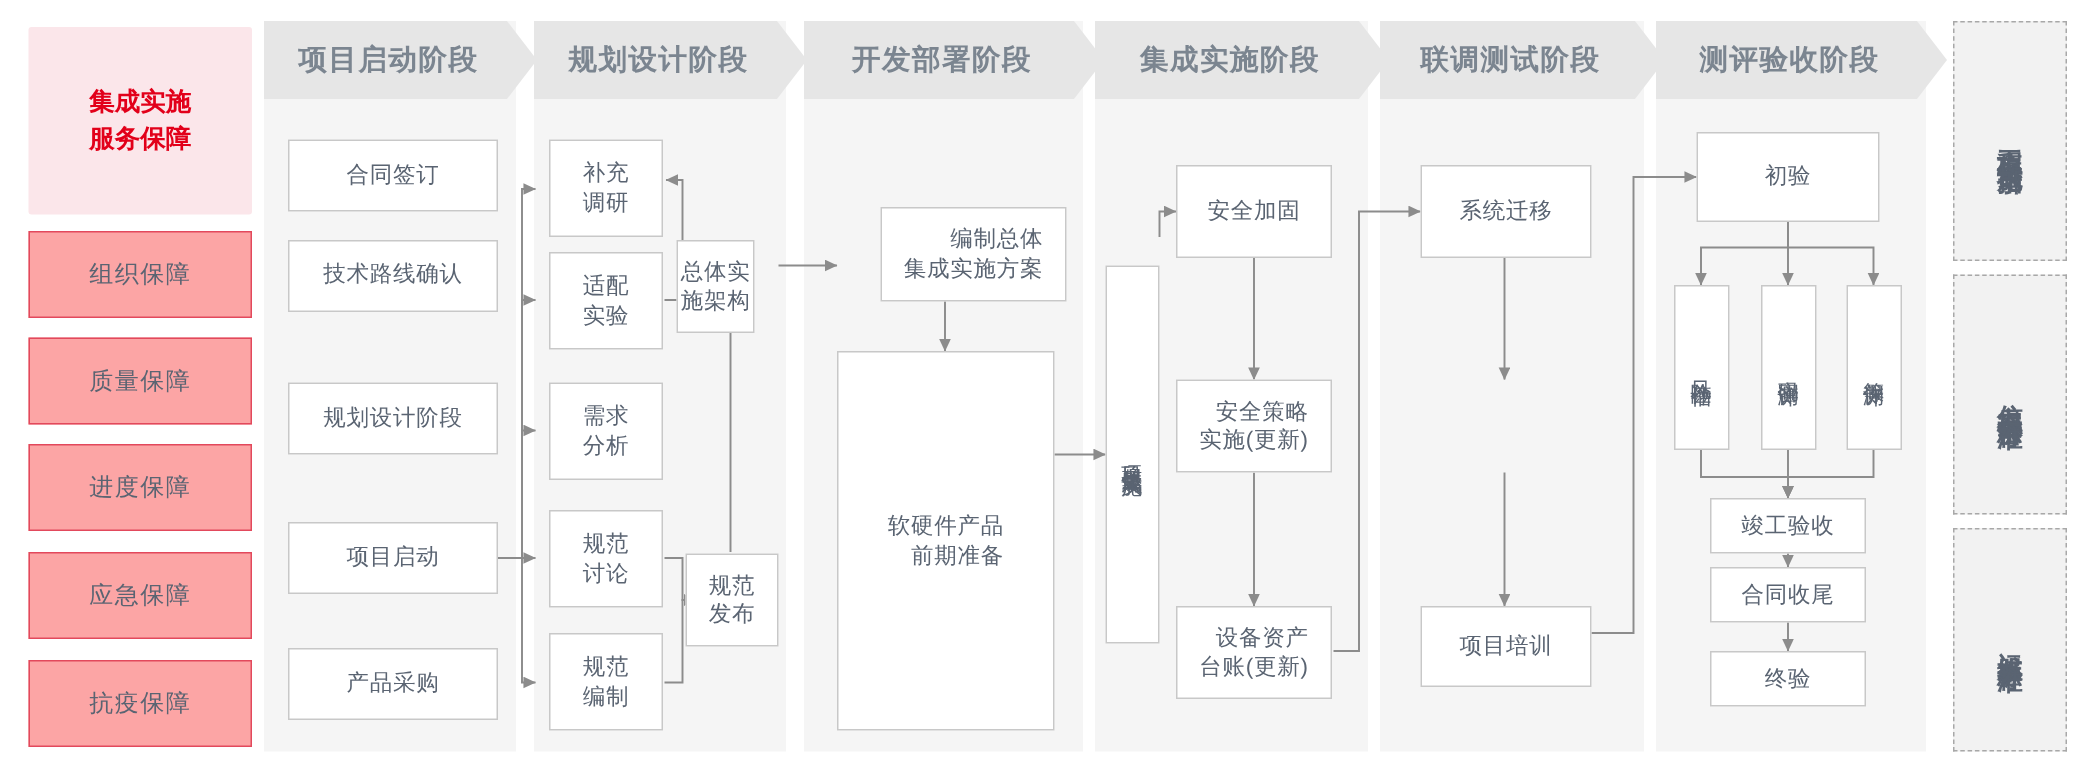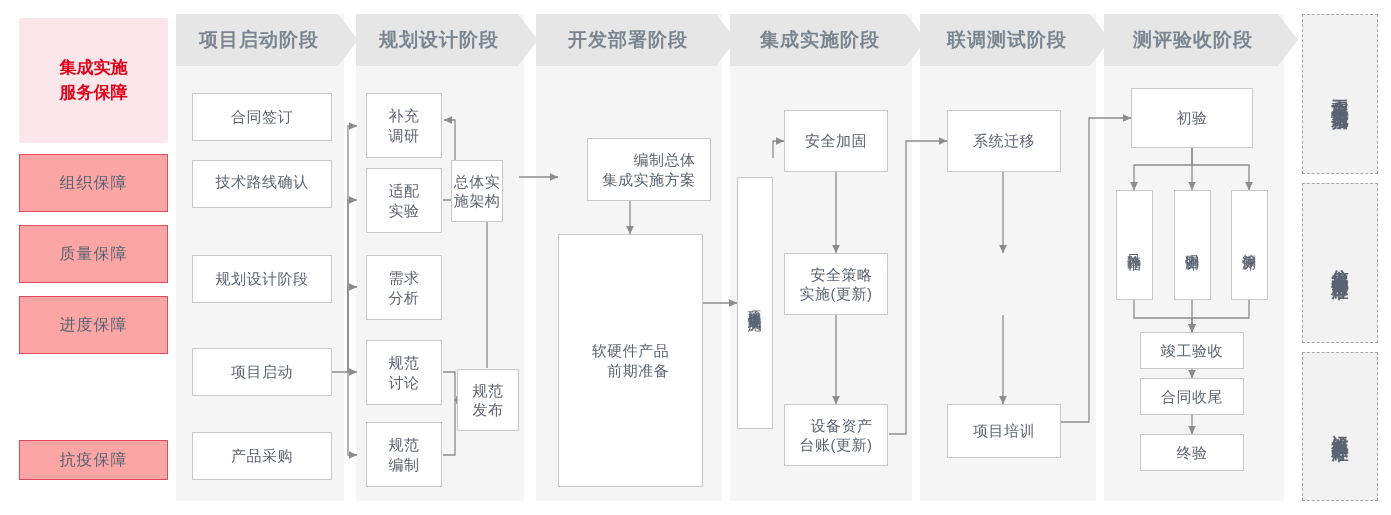--- a/index.html
+++ b/index.html
@@ -194,21 +194,22 @@
       <path d="M1192,414 L1192,434"></path>
     </g>
   </svg>
 
   <div class="left-title" style="left:19px;top:18px;width:149px;height:125px;">集成实施
 服务保障</div>
 
   <div class="left-item" style="left:19px;top:154px;width:149px;height:58px;">组织保障</div>
   <div class="left-item" style="left:19px;top:225px;width:149px;height:58px;">质量保障</div>
   <div class="left-item" style="left:19px;top:296px;width:149px;height:58px;">进度保障</div>
-  <div class="left-item" style="left:19px;top:440px;width:149px;height:40px;">抗疫保障</div>
+  <div class="left-item" style="left:19px;top:368px;width:149px;height:58px;">应急保障</div>
+  <div class="left-item" style="left:19px;top:440px;width:149px;height:58px;">抗疫保障</div>
 
   <div class="node" style="left:192px;top:93px;width:140px;height:48px;">合同签订</div>
   <div class="node" style="left:192px;top:160px;width:140px;height:48px;font-family:Liberation Mono, monospace;">技术路线确认</div>
   <div class="node" style="left:192px;top:255px;width:140px;height:48px;">规划设计阶段</div>
   <div class="node" style="left:192px;top:348px;width:140px;height:48px;">项目启动</div>
   <div class="node" style="left:192px;top:432px;width:140px;height:48px;">产品采购</div>
 
   <div class="node" style="left:366px;top:93px;width:76px;height:65px;">补充
 调研</div>
   <div class="node" style="left:366px;top:168px;width:76px;height:65px;">适配

